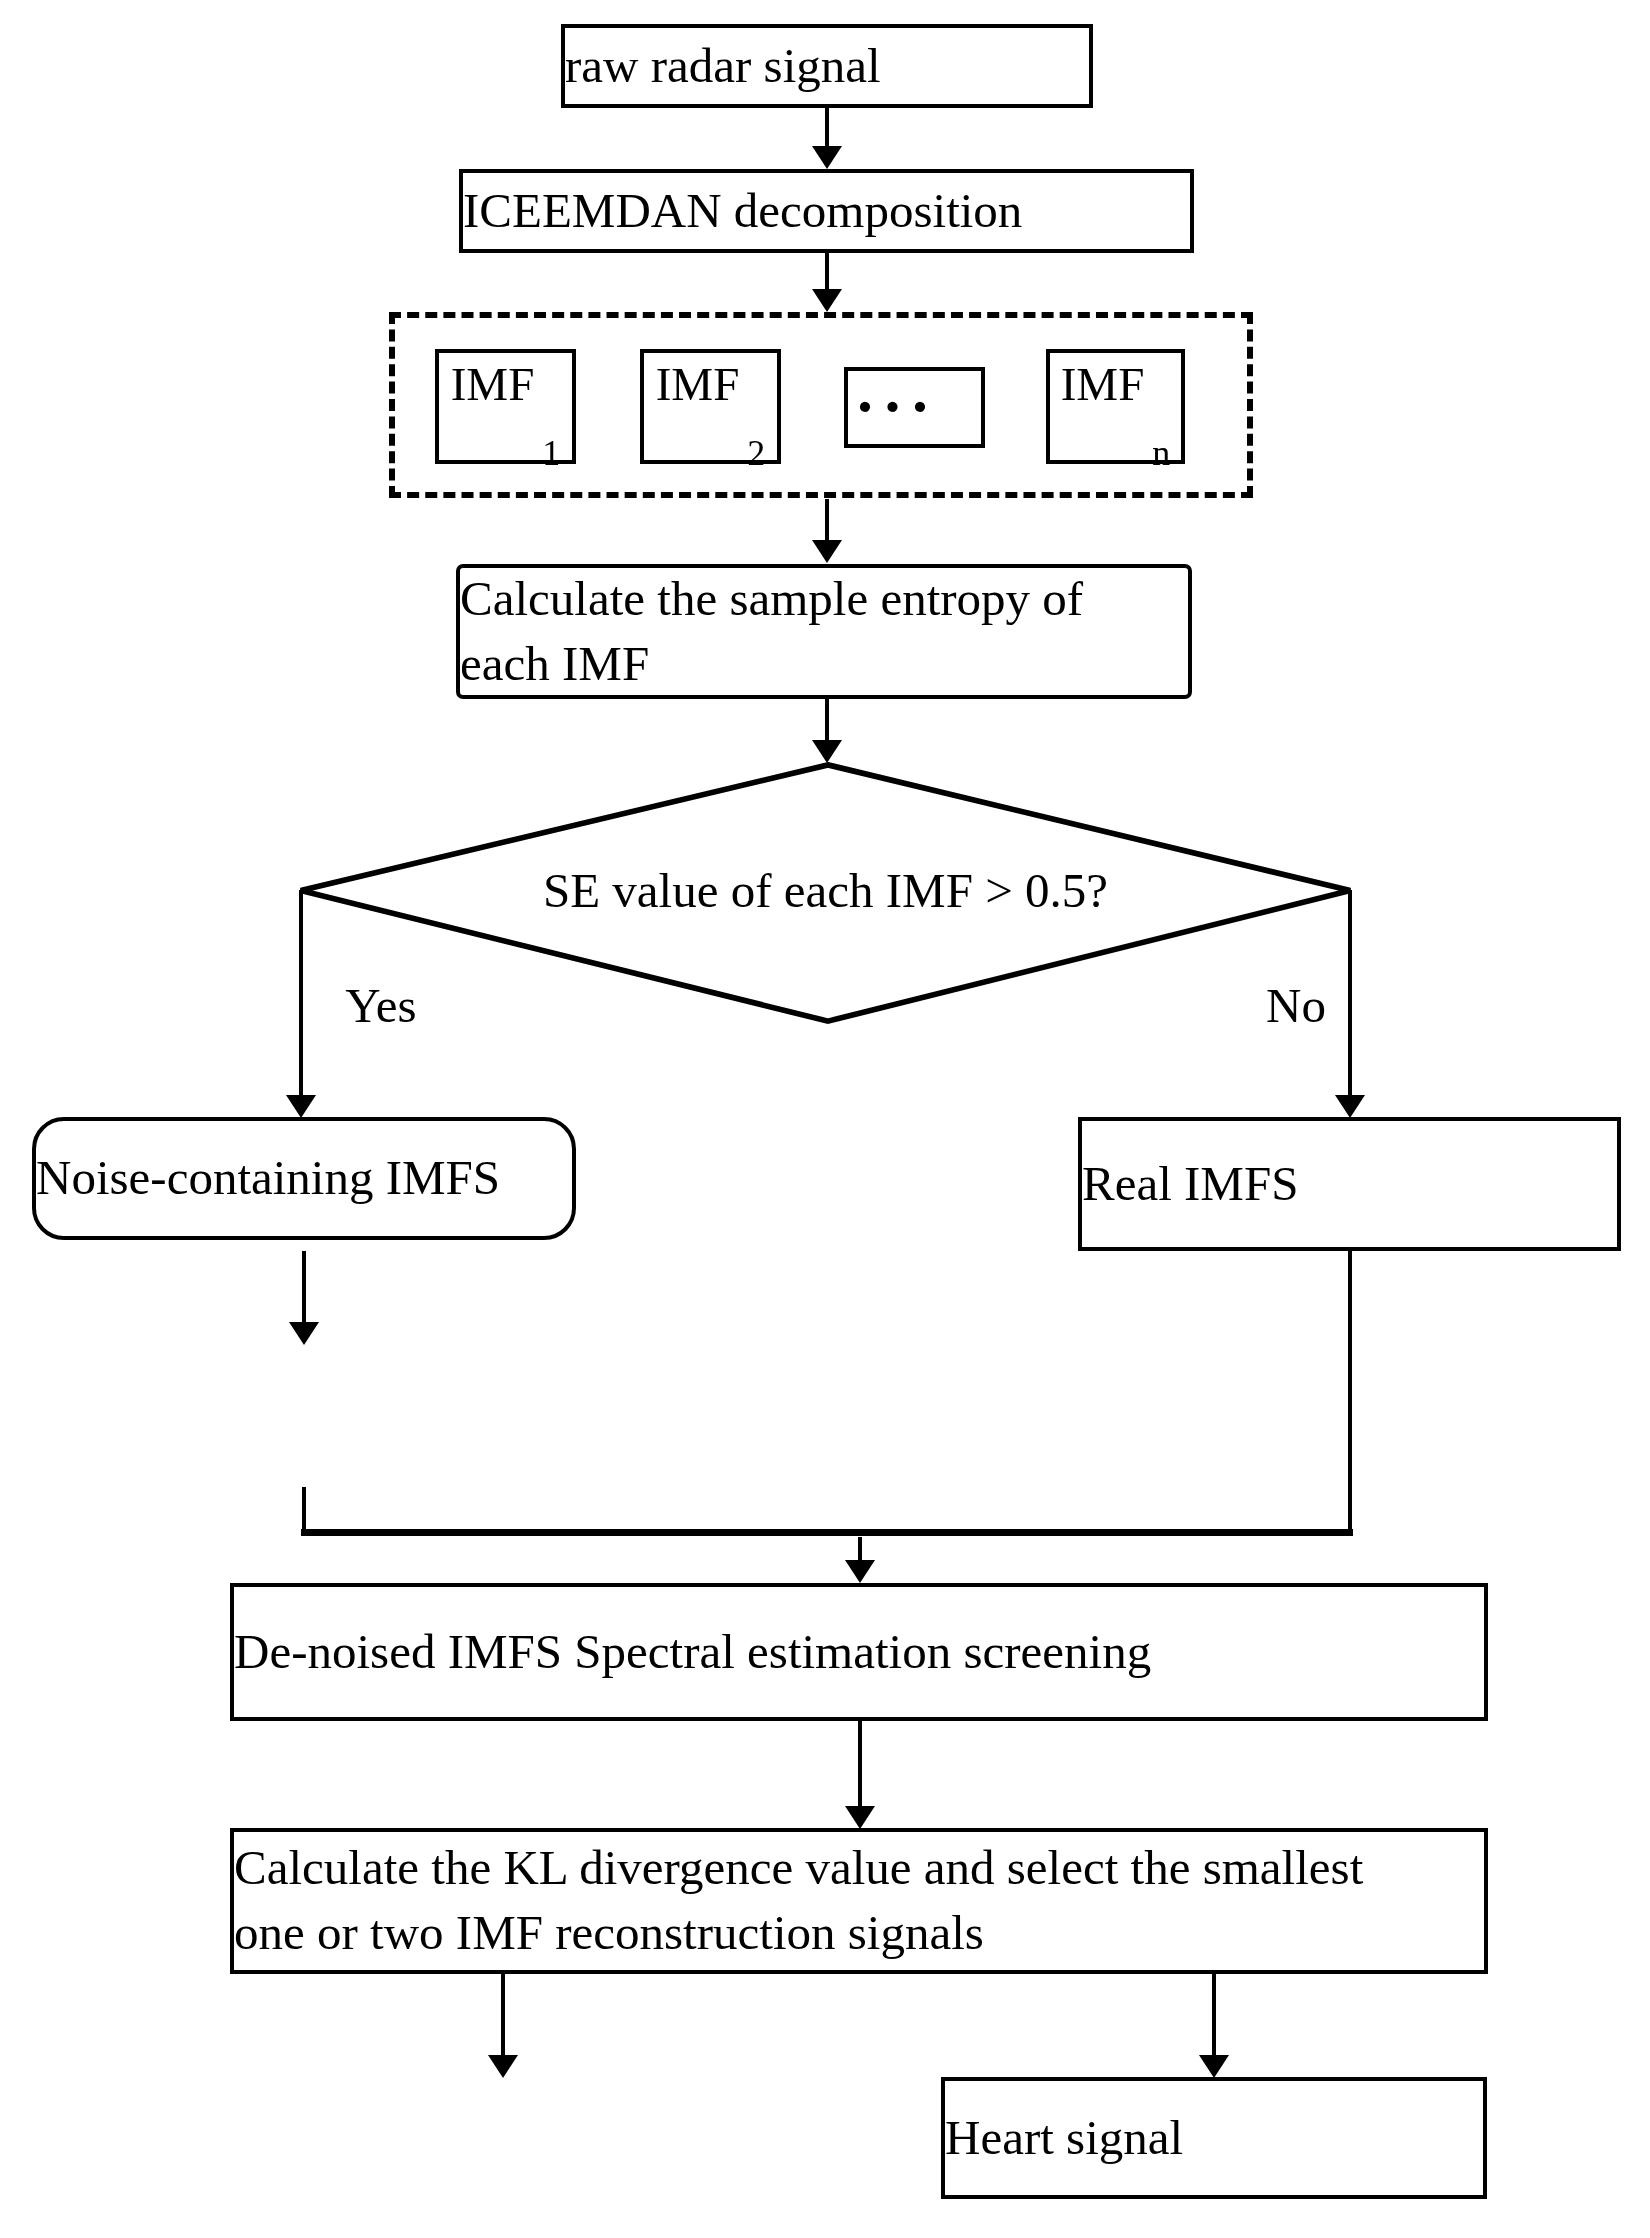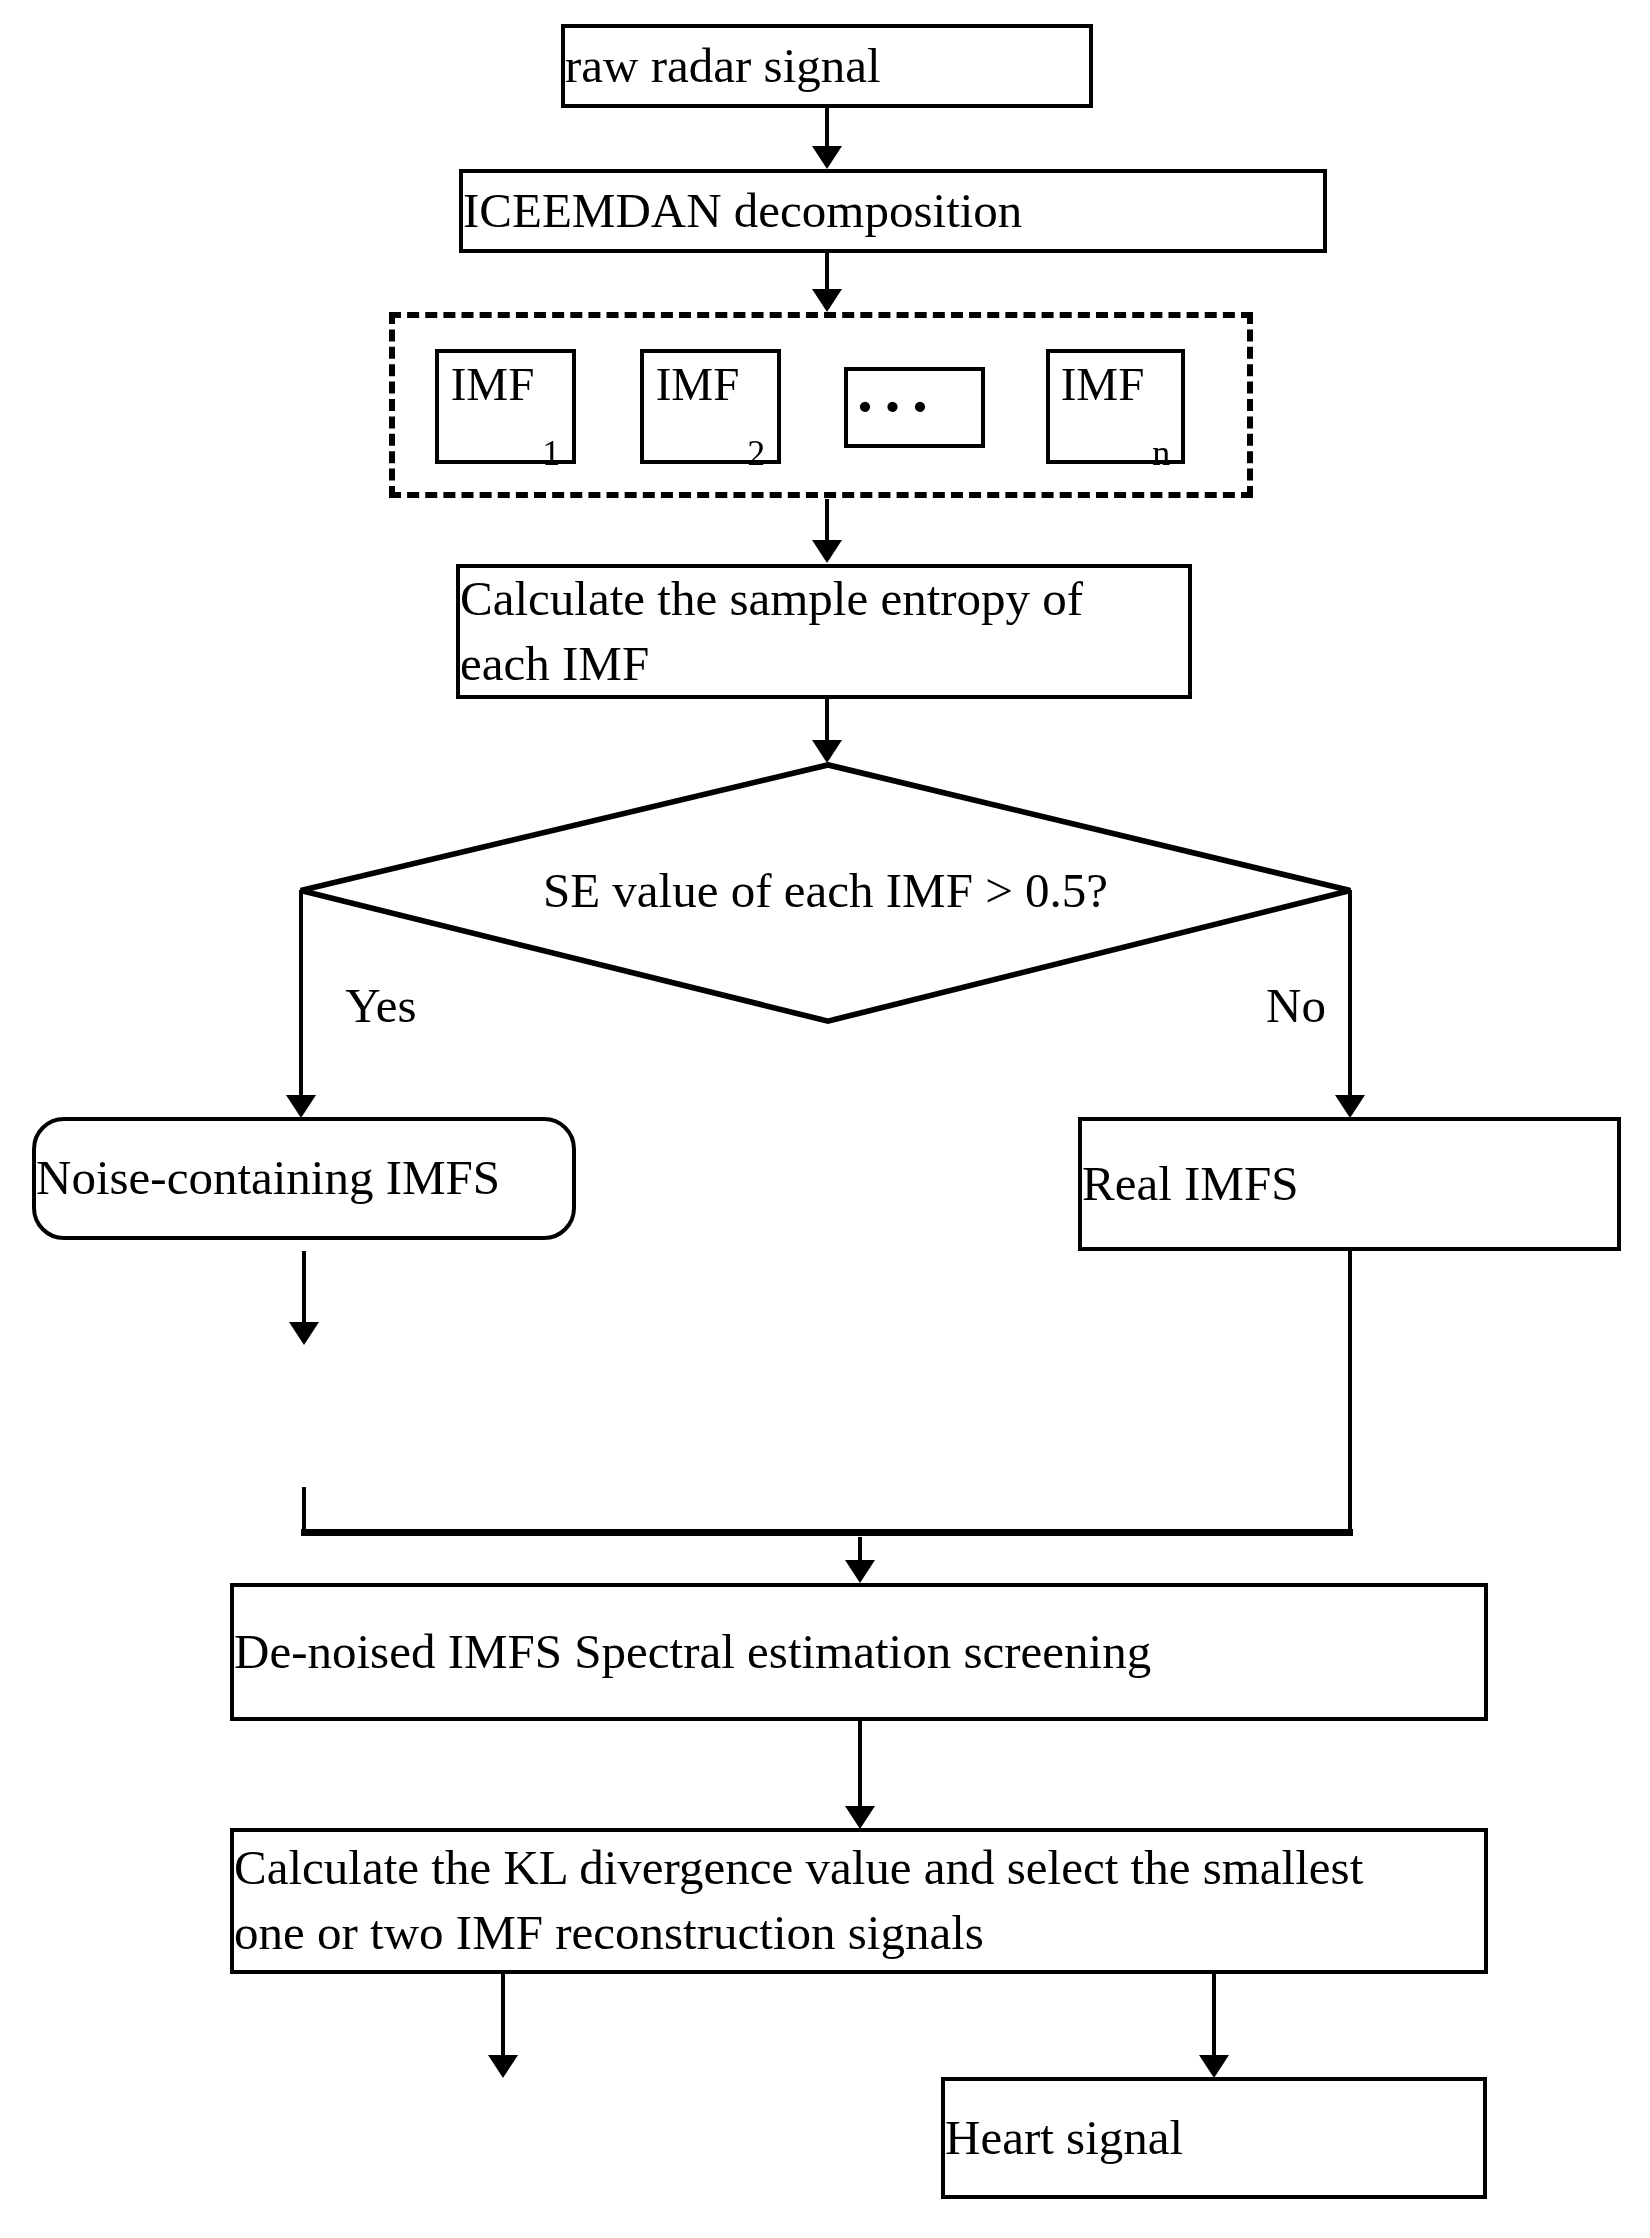--- a/index.html
+++ b/index.html
@@ -86,21 +86,21 @@
 
 <div id="canvas">
 
   <div class="box" style="left:561px; top:24px; width:532px; height:84px;">
     <span>raw radar signal</span>
   </div>
 
   <div class="vline" style="left:825px; top:108px; height:41px;"></div>
   <div class="head" style="left:812px; top:146px;"></div>
 
-  <div class="box" style="left:459px; top:169px; width:868px; height:84px;">
+  <div class="box" style="left:459px; top:169px; width:735px; height:84px;">
     <span>ICEEMDAN decomposition</span>
   </div>
 
   <div class="vline" style="left:825px; top:252px; height:39px;"></div>
   <div class="head" style="left:812px; top:289px;"></div>
 
   <div class="group" style="left:389px; top:312px; width:864px; height:186px;"></div>
 
   <div class="box imf-box" style="left:435px; top:349px; width:141px; height:115px;">
     <span>IMF</span>
@@ -117,21 +117,21 @@
   </div>
 
   <div class="box imf-box" style="left:1046px; top:349px; width:139px; height:115px;">
     <span>IMF</span>
     <span class="imf-sub">n</span>
   </div>
 
   <div class="vline" style="left:825px; top:499px; height:42px;"></div>
   <div class="head" style="left:812px; top:540px;"></div>
 
-  <div class="box two-line" style="left:456px; top:564px; width:736px; height:135px;">
+  <div class="box two-line" style="left:456px; top:564px; width:736px; height:135px;border-radius:7px;">
     <span class="line">Calculate the sample entropy of</span>
     <span class="line">each IMF</span>
   </div>
 
   <div class="vline" style="left:825px; top:699px; height:43px;"></div>
   <div class="head" style="left:812px; top:740px;"></div>
 
   <svg class="diamond-svg" width="1061" height="266" viewBox="0 0 1308 328">
     <polygon points="657,6 1301,161 657,322 7,161" fill="#ffffff" stroke="#000000" stroke-width="7"></polygon>
   </svg>

